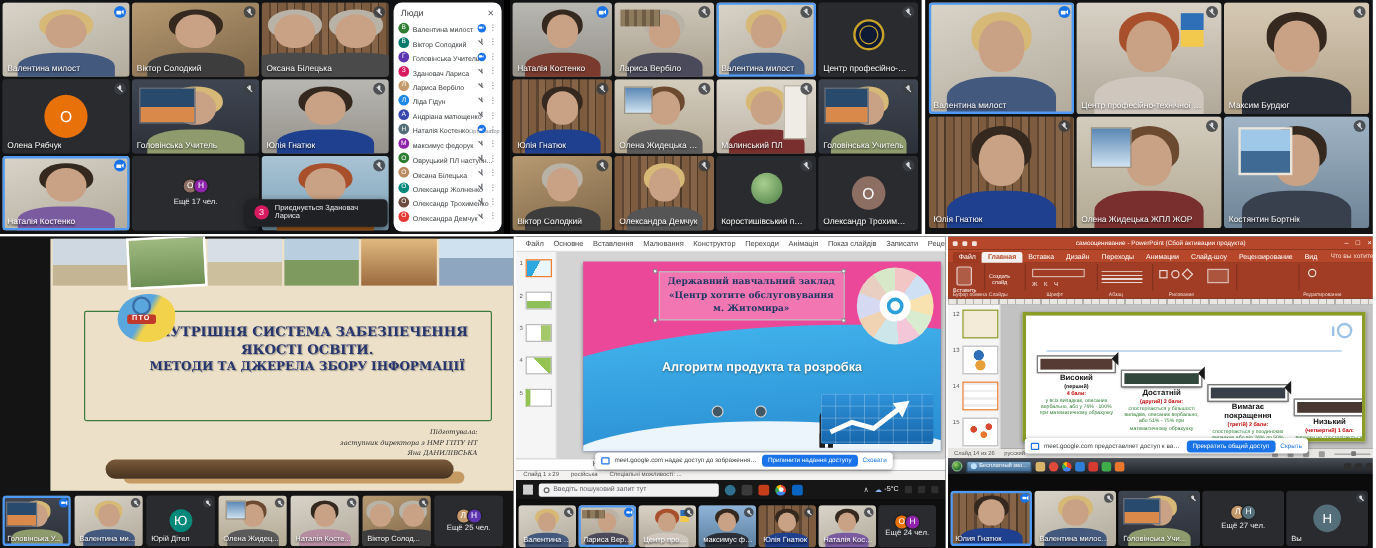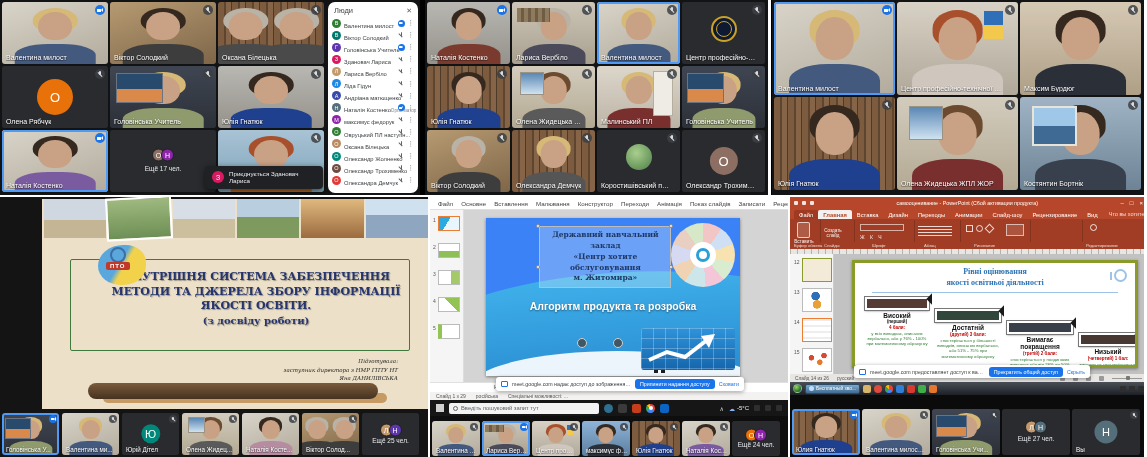--- a/index.html
+++ b/index.html
@@ -161,21 +161,21 @@
   display:flex;flex-direction:column;gap:9px;padding:6px 2px 0 2px}
 .th{position:relative;height:18px;flex:0 0 auto}
 .tnum{position:absolute;left:1px;top:1px;font-size:5px;color:#555}
 .tmini{position:absolute;right:1px;top:0;width:22px;height:15px;border:1px solid #bbb;background:#fff}
 .th.sel .tmini{border:1.5px solid #ed7d31}
 .v-e1{background:linear-gradient(120deg,#2da9e1 42%,#eaf6fd 42%)}
 .v-e2{background:linear-gradient(#fff 55%,#8fbf59 55%)}
 .v-e3{background:linear-gradient(90deg,#fff 58%,#a5c968 58%)}
 .v-e4{background:linear-gradient(45deg,#fff 55%,#93c353 55%)}
 .v-e5{background:#fff;border-left:4px solid #93c353}
-.eslide{position:absolute;left:56px;top:8px;width:254px;height:158px;background:#3b82f6;overflow:hidden;
+.eslide{position:absolute;left:56px;top:8px;width:298px;height:158px;background:#ec4899;overflow:hidden;
   box-shadow:0 1px 3px rgba(0,0,0,.45)}
 .esweep{position:absolute;left:-30%;top:34%;width:170%;height:140%;transform:rotate(-5deg);
   background:linear-gradient(180deg,#3fb0ea,#1268b8);border-radius:45% 55% 0 0/28% 32% 0 0}
 .efoot{position:absolute;left:-6%;bottom:-30%;width:116%;height:46%;background:#ecf5fb;border-radius:50% 50% 0 0}
 .ehdr{position:absolute;left:21%;top:5%;width:52%;border:1px solid #bdbdbd;padding:3px 2px;background:rgba(255,255,255,.25)}
 .eh{font-family:"DejaVu Serif",serif;font-weight:bold;font-size:7.5px;color:#1f3864;text-align:center;line-height:1.45}
 .hnd{position:absolute;width:4px;height:4px;border-radius:50%;background:#fff;border:1px solid #8a8a8a}
 .ecollage{position:absolute;right:2%;top:3%;width:64px;height:64px;border-radius:50%;
   background:conic-gradient(#f3c6c6 0 35deg,#cfe0f5 35deg 70deg,#f7e2b0 70deg 105deg,#d9ecd0 105deg 140deg,
   #f3c6d8 140deg 175deg,#cde6ea 175deg 215deg,#f0d3b3 215deg 250deg,#d5d9f2 250deg 290deg,
@@ -737,23 +737,22 @@
           <div class="ph p6"></div>
         </div>
       <div class="dlogo">
         <span class="dblob"></span>
         <span class="dgear"></span>
         <span class="dlogo-t">ПТО</span>
       </div>
       <div class="greenbox">
         <div class="dtitle">
             <div class="tl">ВНУТРІШНЯ СИСТЕМА ЗАБЕЗПЕЧЕННЯ</div>
+            <div class="tl">ЯКОСТІ ОСВІТИ.</div>
             <div class="tl">МЕТОДИ ТА ДЖЕРЕЛА ЗБОРУ ІНФОРМАЦІЇ</div>
-            <div class="tl">ЯКОСТІ ОСВІТИ.</div>
-            <div class="tl">(з досвіду роботи)</div>
           </div>
       </div>
       <div class="credit">
           <div class="cr">Підготувала:</div>
           <div class="cr">заступник директора з НМР ГПТУ НТ</div>
           <div class="cr">Яна ДАНИЛІВСЬКА</div>
         </div>
       <div class="wood"></div>
     </div>
     <div class="strip sD">
@@ -1074,24 +1073,20 @@
           <div class="th sel fth fth3">
             <span class="tnum">14</span>
             <div class="tmini v-f14"></div>
           </div>
           <div class="th fth fth4">
             <span class="tnum">15</span>
             <div class="tmini v-f15"></div>
           </div>
         </div>
       <div class="fslide">
-        <div class="fttl2">
-            <div class="ft">Рівні оцінювання</div>
-            <div class="ft">якості освітньої діяльності</div>
-          </div>
         <div class="funder"></div>
         <div class="flogo"></div>
         <div class="flevels">
             <div class="lvl">
               <div class="frame">
                 <i class="tri"></i>
               </div>
               <div class="lname">Високий</div>
               <div class="lparen">(перший)</div>
               <div class="lscore">4 бали:</div>

